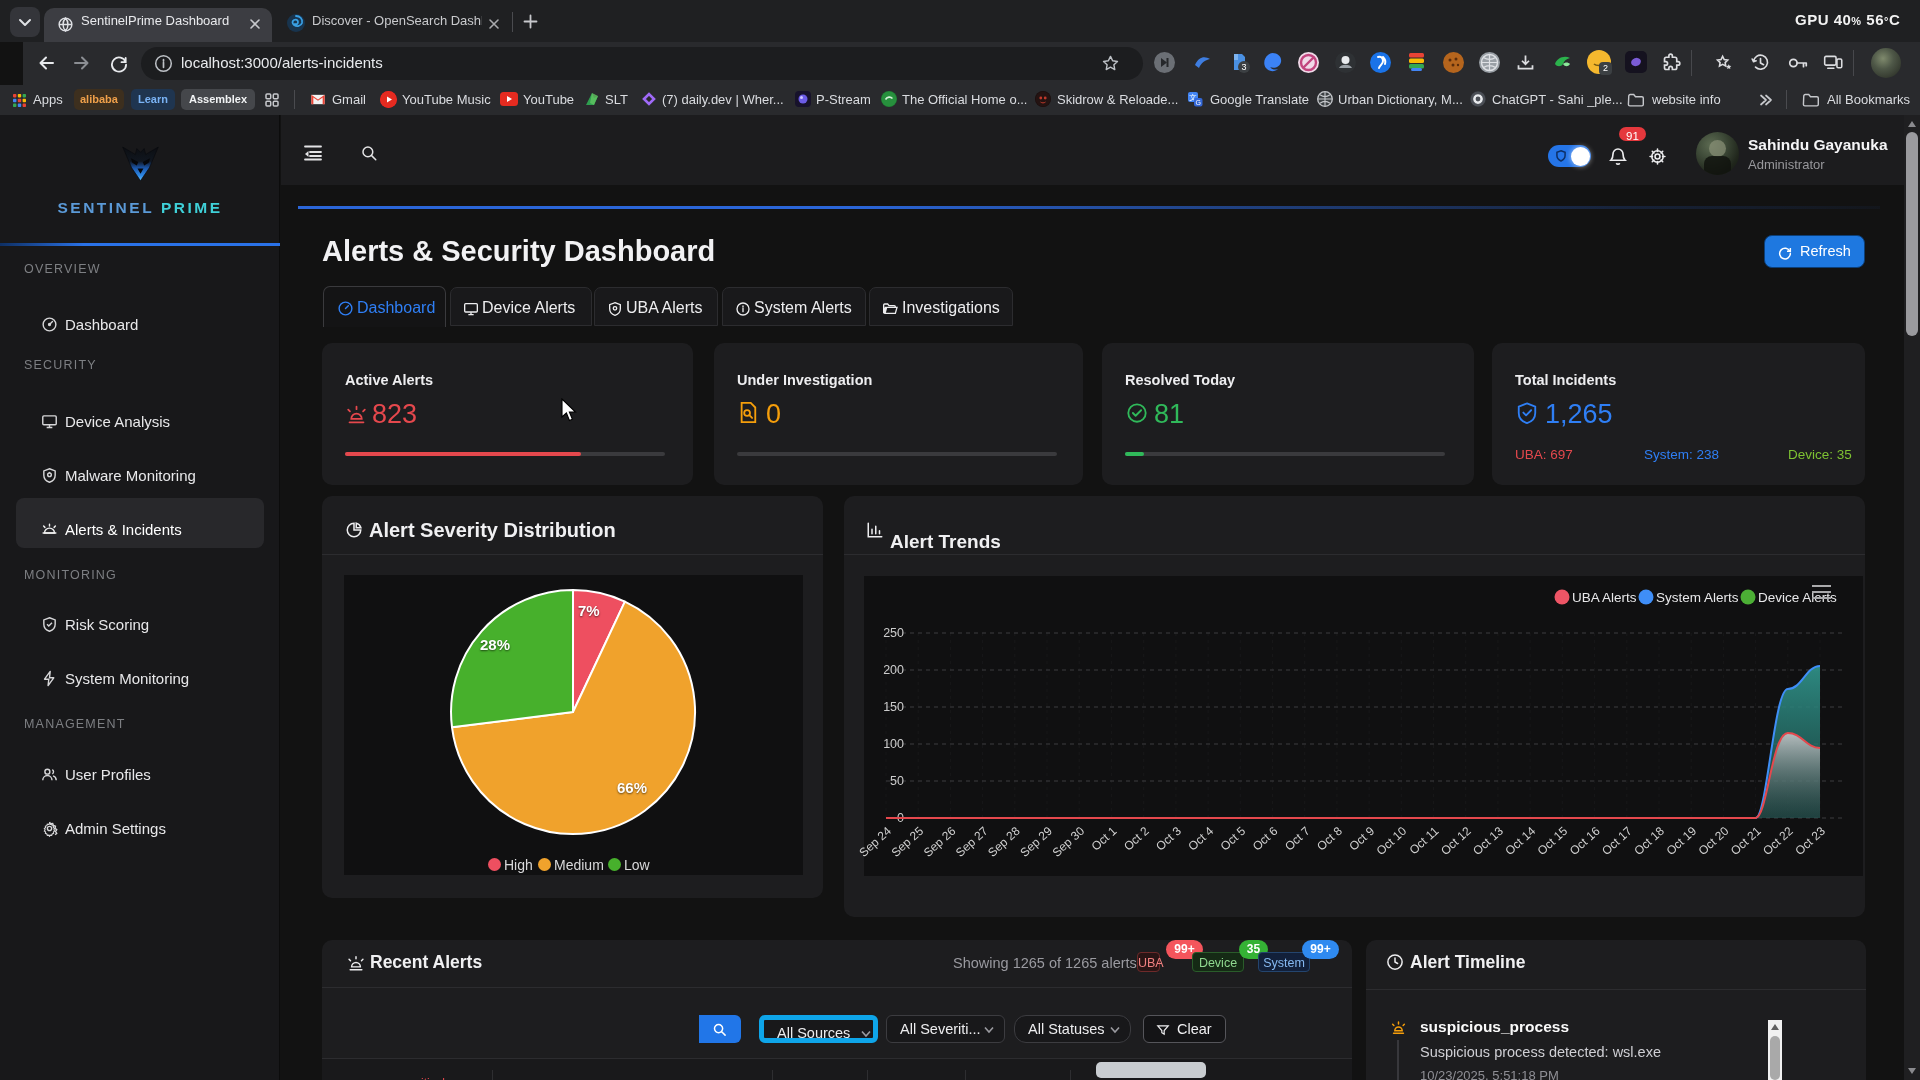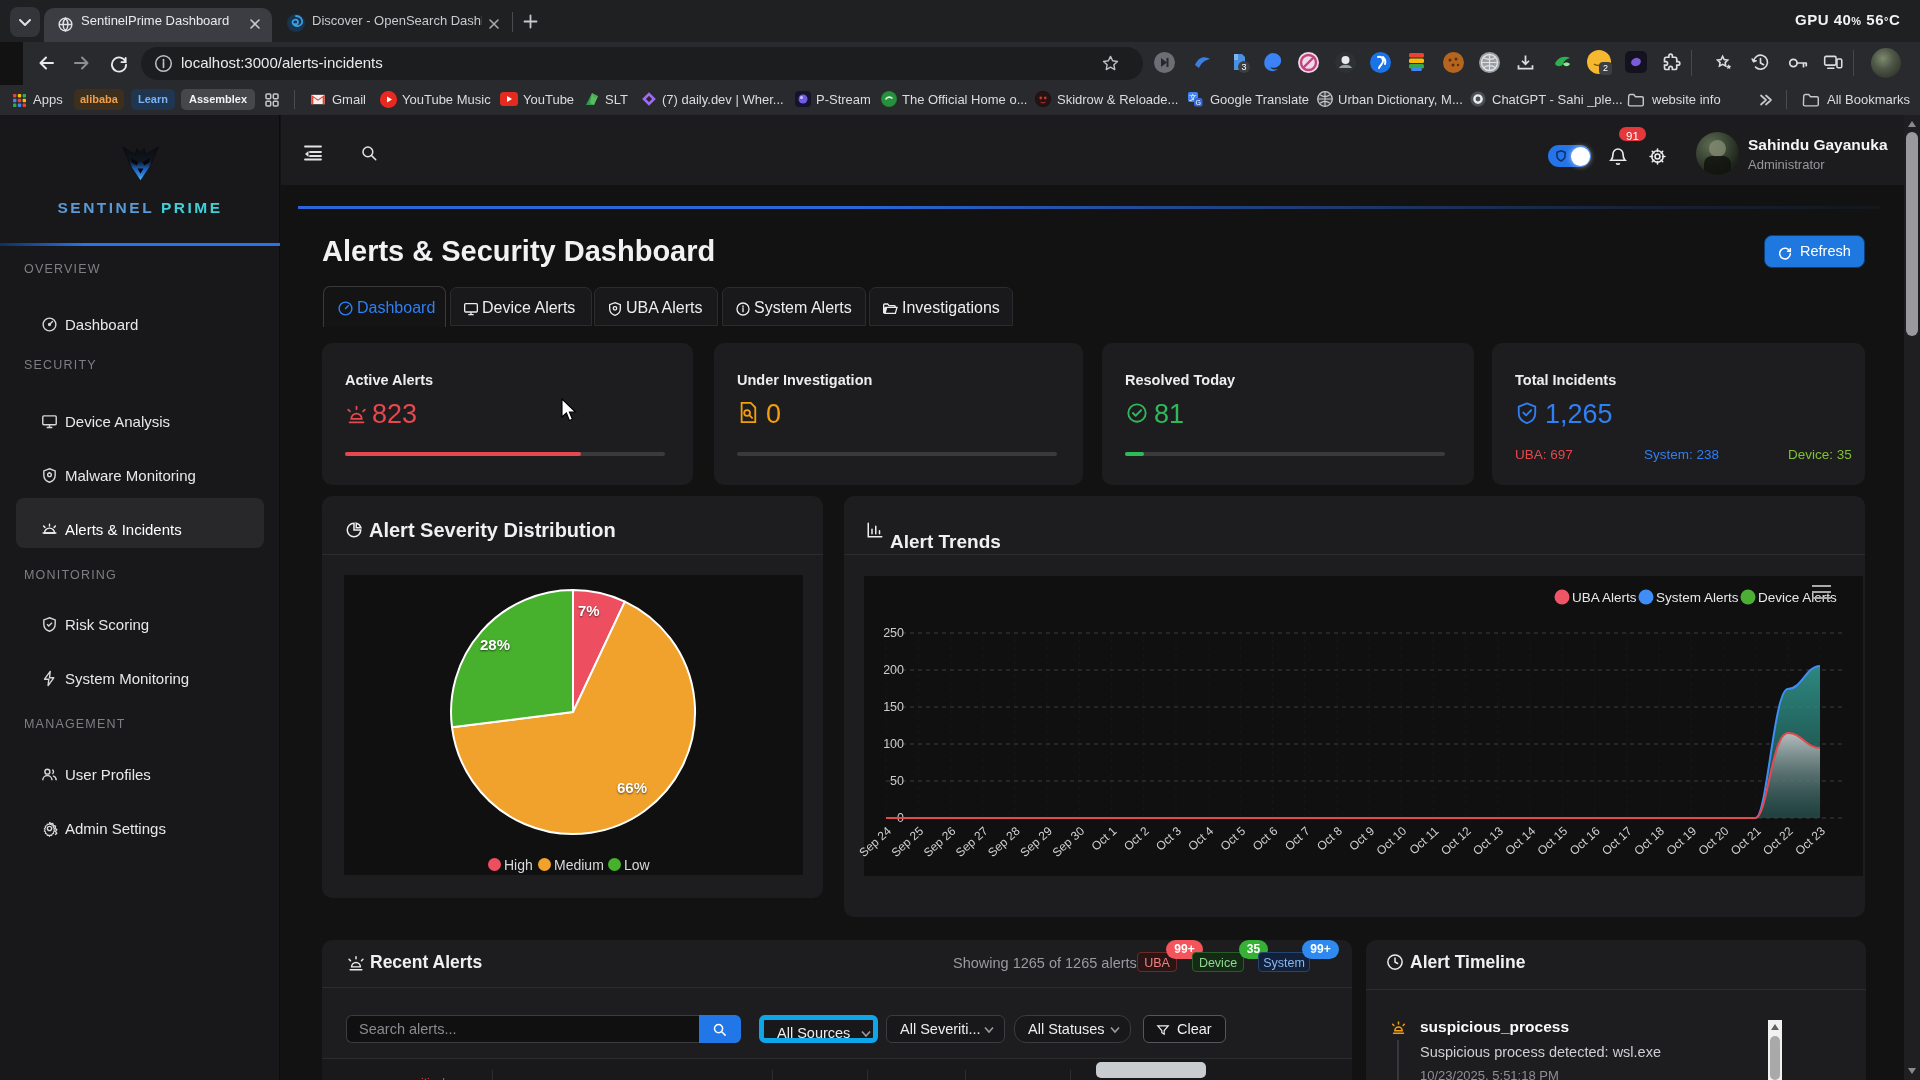--- a/index.html
+++ b/index.html
@@ -624,28 +624,27 @@
     </div>
   </div>
   <div class="abs" style="left:41px;top:755px;width:1030px;height:140px;background:#1d1d1f;border-radius:10px 10px 0 0;">
     <svg class="abs" style="left:25px;top:13px;" width="18" height="19" viewBox="0 0 24 26" fill="none" stroke="#ededef" stroke-width="2">
           <path d="M6 19 a6 6 0 0 1 12 0z"></path>
           <path d="M4 23 h16" stroke-linecap="round"></path>
           <path d="M12 8 v-3 M4.5 10.5 l-2-2 M19.5 10.5 l2-2" stroke-linecap="round"></path>
         </svg>
     <div class="abs" style="left:48px;top:12px;color:#f0f0f2;font-size:17.5px;font-weight:bold;">Recent Alerts</div>
     <div class="abs" style="left:631px;top:15px;color:#9a9aa0;font-size:14.5px;">Showing 1265 of 1265 alerts</div>
-    <div class="abs" style="left:815px;top:12px;width:40px;height:20px;border-radius:4px;border:1px solid #6e2a2a;background:#2a1515;color:#f08080;font-size:12.5px;text-align:center;line-height:20px;">UBA</div>
+    <div class="abs" style="left:815px;top:12px;width:23px;height:20px;border-radius:4px;border:1px solid #6e2a2a;background:#2a1515;color:#f08080;font-size:12.5px;text-align:center;line-height:20px;">UBA</div>
     <div class="abs" style="left:844px;top:0px;width:37px;height:19px;border-radius:10px;background:#f4555c;color:#fff;font-size:12px;font-weight:bold;text-align:center;line-height:19px;">99+</div>
     <div class="abs" style="left:870px;top:12px;width:52px;height:20px;border-radius:4px;border:1px solid #2a5c2a;background:#152a15;color:#8fd98f;font-size:12.5px;text-align:center;line-height:20px;">Device</div>
     <div class="abs" style="left:917px;top:0px;width:29px;height:19px;border-radius:10px;background:#35b235;color:#fff;font-size:12px;font-weight:bold;text-align:center;line-height:19px;">35</div>
     <div class="abs" style="left:936px;top:12px;width:52px;height:20px;border-radius:4px;border:1px solid #24456e;background:#12203a;color:#85b8f0;font-size:12.5px;text-align:center;line-height:20px;">System</div>
     <div class="abs" style="left:980px;top:0px;width:37px;height:19px;border-radius:10px;background:#2f8af0;color:#fff;font-size:12px;font-weight:bold;text-align:center;line-height:19px;">99+</div>
     <div class="abs" style="left:0;top:47px;width:1030px;height:1px;background:#2c2c2f;"></div>
-    <div class="abs" style="left:24px;top:75px;width:353px;height:28px;border:1px solid #3c3c40;border-right:none;border-radius:6px 0 0 6px;background:#101011;color:#8a8a90;font-size:14.5px;line-height:27px;padding-left:12px;">Search alerts...</div>
     <div class="abs" style="left:377px;top:75px;width:42px;height:28px;border-radius:0 6px 6px 0;background:#2176e8;">
       <svg class="abs" style="left:13px;top:7px;" width="15" height="15" viewBox="0 0 24 24" fill="none" stroke="#fff" stroke-width="2.4">
             <circle cx="10.5" cy="10.5" r="6.5"></circle>
             <path d="M15.5 15.5 L21 21" stroke-linecap="round"></path>
           </svg>
     </div>
     <div class="abs" style="left:437px;top:75px;width:119px;height:28px;border:5px solid #0ea5e9;border-radius:6px;background:#18181a;color:#ededef;font-size:14.5px;line-height:27px;padding-left:13px;">All Sources<svg class="abs" style="left:96px;top:9px;" width="12" height="10" viewBox="0 0 12 10">
             <path d="M2 2.5 L6 7 L10 2.5" stroke="#9a9aa0" stroke-width="1.6" fill="none"></path>
           </svg></div>
     <div class="abs" style="left:564px;top:75px;width:119px;height:28px;border:1px solid #3c3c40;border-radius:6px;background:#18181a;color:#ededef;font-size:14.5px;line-height:27px;padding-left:13px;">All Severiti...<svg class="abs" style="left:96px;top:9px;" width="12" height="10" viewBox="0 0 12 10">

